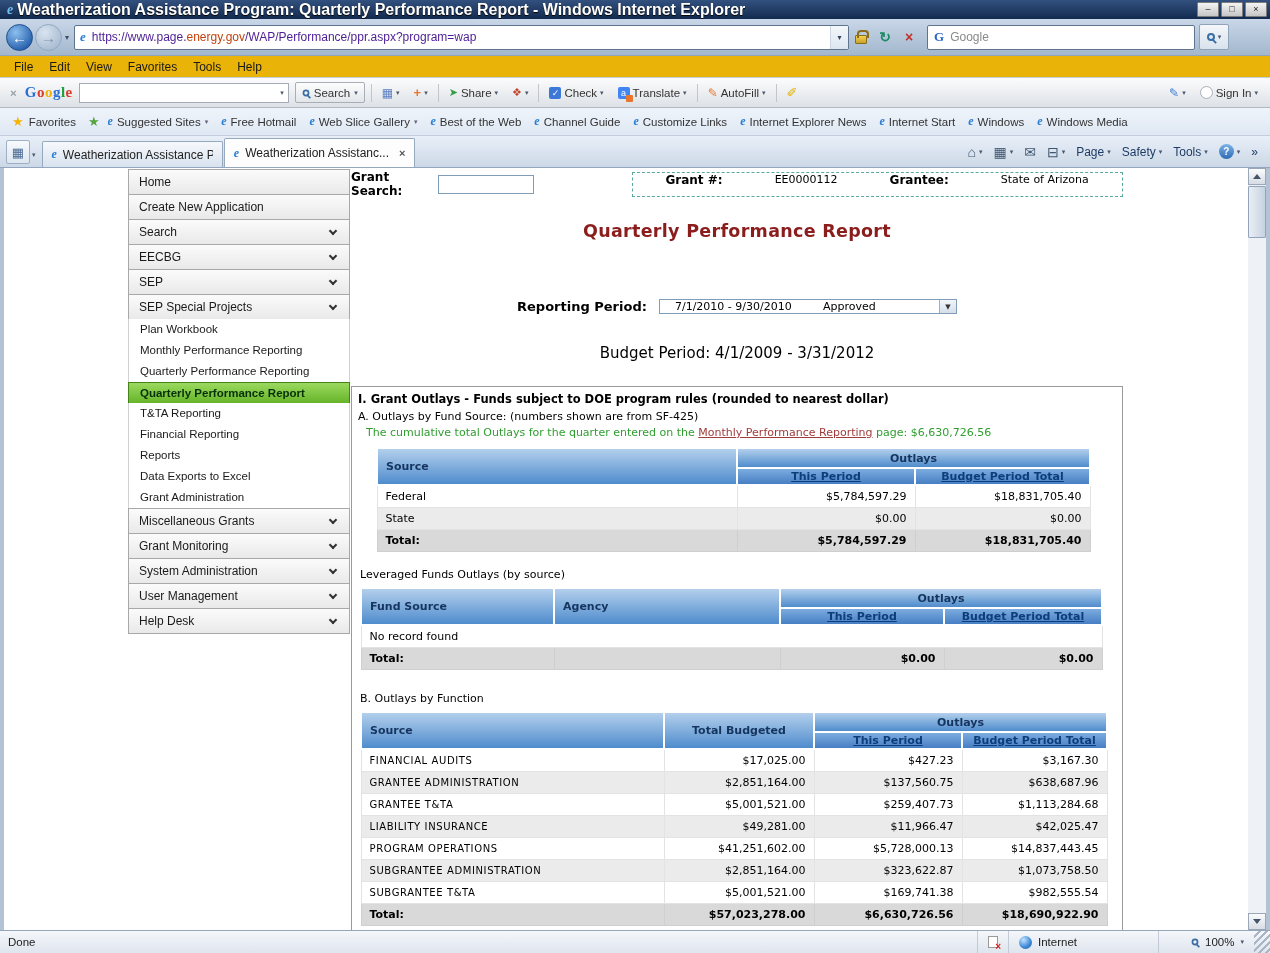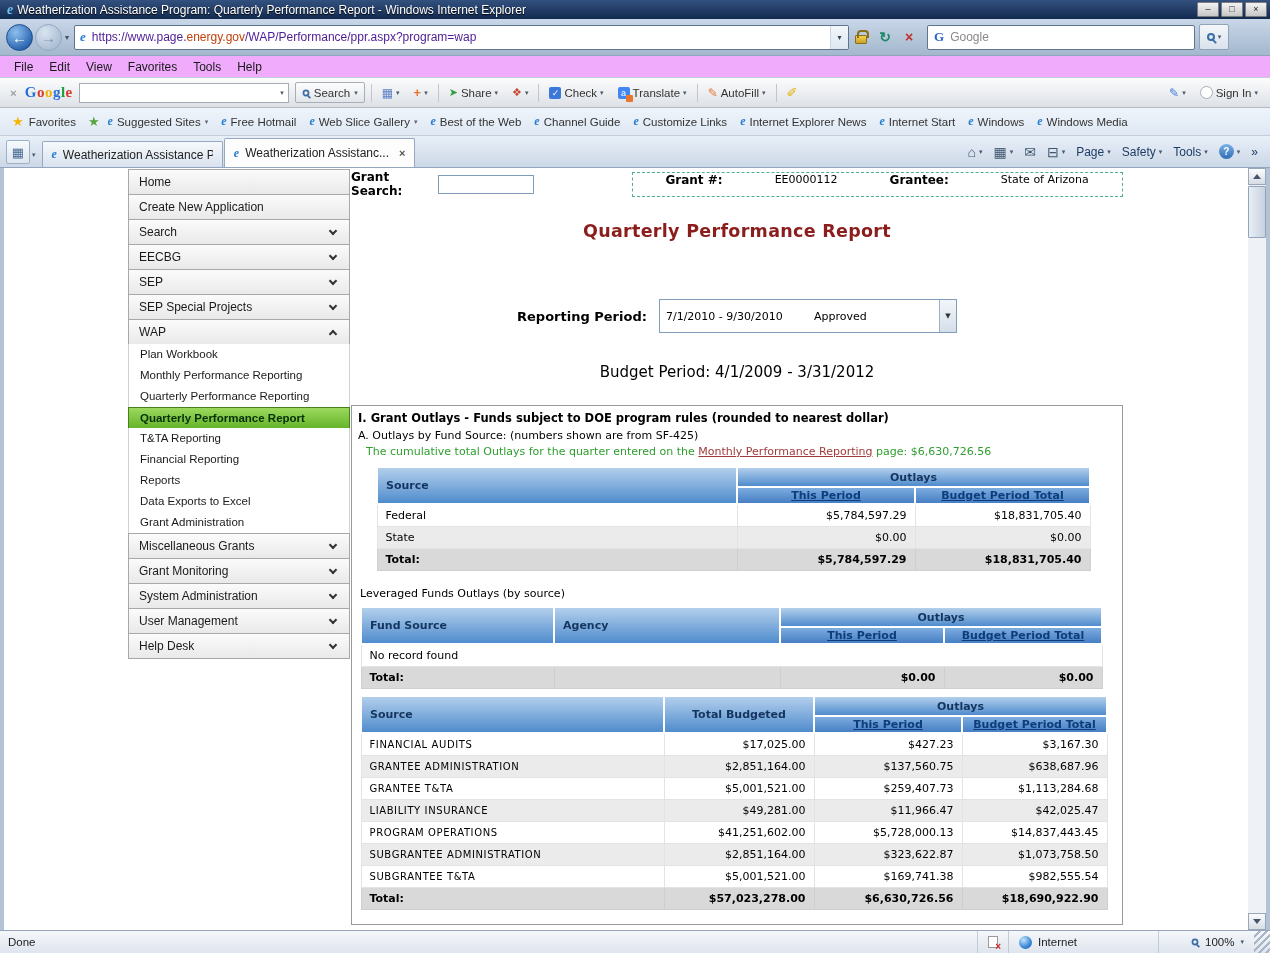--- a/index.html
+++ b/index.html
@@ -2,21 +2,21 @@
 <html style="--accent_green: #66b42a; --title_maroon: #8b1d1d; --header_blue: #4f8ccd; --note_green: #2f9e2f; --link_maroon: #a03c3c;"><head>
 <meta charset="utf-8">
 <style>
   *{box-sizing:border-box;margin:0;padding:0}
   html,body{width:1270px;height:953px;overflow:hidden}
   body{font-family:"Liberation Sans",sans-serif;background:#fff;position:relative;font-size:12px}
 
   
   .titlebar{height:19px;background:linear-gradient(#33517f,#122a4f);display:flex;align-items:center;padding:0 3px;color:#fff}
   .ie-ico{color:#6fc0f5;font-weight:bold;font-style:italic;font-family:"Liberation Serif",serif;font-size:14px;margin:0 4px;line-height:16px}
-  .title-text{flex:1;font-size:12px;font-weight:normal;text-shadow:0 1px 1px #000;white-space:nowrap;overflow:hidden}
+  .title-text{flex:1;font-size:16px;font-weight:bold;text-shadow:0 1px 1px #000;white-space:nowrap;overflow:hidden}
   .win-btns{display:flex;gap:2px}
   .wbtn{width:22px;height:15px;background:linear-gradient(#f4f4f4,#c6c6c6);border:1px solid #7c7c7c;border-radius:1px;color:#222;font-size:9px;line-height:12px;text-align:center;cursor:pointer}
 
   
   .addrbar{height:37px;background:linear-gradient(#c9d7e8,#a3b7cd);border-bottom:1px solid #8fa3bb;display:flex;align-items:center;padding:0 6px;position:relative}
   .navbtn{width:27px;height:27px;border-radius:50%;display:flex;align-items:center;justify-content:center;font-size:15px;font-weight:bold;cursor:pointer;flex:none}
   .navbtn.back{background:radial-gradient(circle at 35% 30%,#8cc0ef,#2a62ae 75%);border:1px solid #1c4c8c;color:#fff}
   .navbtn.fwd{background:radial-gradient(circle at 35% 30%,#d9e4f0,#aabdd3 75%);border:1px solid #93a8c0;color:#7d93ae;margin-left:2px}
   .mini-caret{font-size:8px;color:#3a4f6d;margin:0 5px 0 3px;cursor:pointer}
   .addr-field{flex:1;max-width:775px;height:25px;background:#fff;border:1px solid #5f748f;border-radius:2px;display:flex;align-items:center;padding-left:5px;overflow:hidden;cursor:text}
@@ -33,21 +33,21 @@
   .search-box{width:268px;height:25px;background:#fff;border:1px solid #5f748f;border-radius:2px;display:flex;align-items:center;gap:6px;padding:0 6px;margin-left:6px;cursor:text;flex:none}
   .g-ico{color:#2a66c8;font-weight:bold;font-family:"Liberation Serif",serif;font-size:13px}
   .search-ph{color:#8a8a8a;flex:1}
   .sbtn{width:30px;height:26px;background:linear-gradient(#f4f7fa,#d9e2ec);border:1px solid #8fa3bb;border-radius:2px;display:flex;align-items:center;justify-content:center;gap:3px;margin-left:4px;cursor:pointer;flex:none}
   .mag{width:8px;height:8px;border:2px solid #3a6ea5;border-radius:50%;position:relative;display:inline-block}
   .mag::after{content:"";position:absolute;width:6px;height:2px;background:#3a6ea5;transform:rotate(45deg);right:-4px;bottom:-3px}
   .mag.small{transform:scale(.85)}
   .tiny-caret{font-size:7px;color:#4a5a70}
 
   
-  .menubar{height:22px;background:#f0abfc;display:flex;align-items:center;padding-left:6px;border-bottom:1px solid #c3cedd}
+  .menubar{height:22px;background:#eab308;display:flex;align-items:center;padding-left:6px;border-bottom:1px solid #c3cedd}
   .menu-item{padding:2px 8px;color:#1a1a1a;cursor:pointer}
 
   
   .googlebar{height:30px;background:linear-gradient(#fcfcfd,#dde1e6);border-bottom:1px solid #b5b9bf;display:flex;align-items:center;gap:6px;padding:0 8px;font-size:11.5px;color:#333}
   .gx{color:#98a0a8;font-weight:bold;cursor:pointer;padding:0 2px}
   .glogo{font-family:"Liberation Serif",serif;font-weight:bold;font-size:15px;letter-spacing:.5px;cursor:pointer}
   .ginput{width:210px;height:20px;background:#fff;border:1px solid #a5acb5;display:flex;align-items:center;justify-content:flex-end;cursor:text}
   .ginput .tiny-caret{padding:0 4px}
   .gbtn{height:21px;display:flex;align-items:center;gap:4px;padding:0 6px;background:linear-gradient(#fdfdfd,#e2e6ea);border:1px solid #a8aeb6;border-radius:2px;cursor:pointer}
   .gtool{display:flex;align-items:center;gap:3px;padding:0 4px;cursor:pointer;height:22px}
@@ -106,21 +106,21 @@
 
   
   .main{position:absolute;left:347px;top:0;width:772px;font-family:"DejaVu Sans",sans-serif;font-size:11px;color:#000}
   .grant-row{margin-top:3px;height:26px;display:flex;align-items:center}
   .lbl{font-weight:bold;font-size:12px}
   .grant-input{width:96px;height:19px;border:1px solid #7f9db9;margin-left:8px;font-size:11px;padding:0 3px;font-family:"DejaVu Sans",sans-serif}
   .grant-info{margin-left:98px;width:566px;height:25px;border:1px dashed #55aa99;display:flex;gap:52px;padding:0 32px}
   .page-title{margin-top:24px;text-align:center;font-size:17.5px;font-weight:bold;color:var(--title_maroon,#8b1d1d);letter-spacing:.3px}
   .rp-row{margin-top:58px;display:flex;justify-content:center;align-items:center;gap:12px}
   .rp-label{font-weight:bold;font-size:13px}
-  .rp-select{width:298px;height:34px;border:1px solid #7f9db9;background:#fff;display:flex;align-items:center;padding-left:6px;cursor:pointer}
+  .rp-select{width:298px;height:15px;border:1px solid #7f9db9;background:#fff;display:flex;align-items:center;padding-left:15px;cursor:pointer}
   .rp-val{width:148px}
   .rp-status{flex:1}
   .select-caret{width:17px;height:100%;background:linear-gradient(#f2f6fa,#d4deea);border-left:1px solid #9db0c6;display:flex;align-items:center;justify-content:center;font-size:7px;color:#333}
   .budget-period{margin-top:30px;text-align:center;font-size:15px}
   .section-box{margin-top:24px;border:1px solid #9a9a9a;padding:5px 10px 14px 6px;min-height:516px}
   .sec-title{font-weight:bold;font-size:11.5px}
   .sec-sub{margin-top:4px}
   .sec-note{margin-top:3px;margin-left:8px;color:var(--note_green,#2f9e2f)}
   .note-link{color:var(--link_maroon,#a03c3c);text-decoration:underline;cursor:pointer}
   .lev-title{margin-top:16px;margin-left:2px}
@@ -428,24 +428,20 @@
         <div class="side-item has-chev chev-down">
           <span class="side-label">SEP</span>
           <span class="chev"></span>
         </div>
 
         <div class="side-item has-chev chev-down">
           <span class="side-label">SEP Special Projects</span>
           <span class="chev"></span>
         </div>
 
-        <div class="side-item has-chev chev-up">
-          <span class="side-label">WAP</span>
-          <span class="chev"></span>
-        </div>
 
 
         <div class="side-item sub">
           <span class="side-label">Plan Workbook</span>
           
         </div>
 
         <div class="side-item sub">
           <span class="side-label">Monthly Performance Reporting</span>
           
@@ -608,20 +604,21 @@
             </tr>
             <tr class="trow">
               <td>Total:</td>
               <td></td>
               <td class="num">$0.00</td>
               <td class="num">$0.00</td>
             </tr>
           </tbody>
         </table>
 
+        <div class="secb-title">B. Outlays by Function</div>
 
         <table class="tbl tbl-c">
           <colgroup>
               <col style="width:303px">
               <col style="width:150px">
               <col style="width:148px">
               <col style="width:145px">
             </colgroup>
           <thead>
             <tr>

